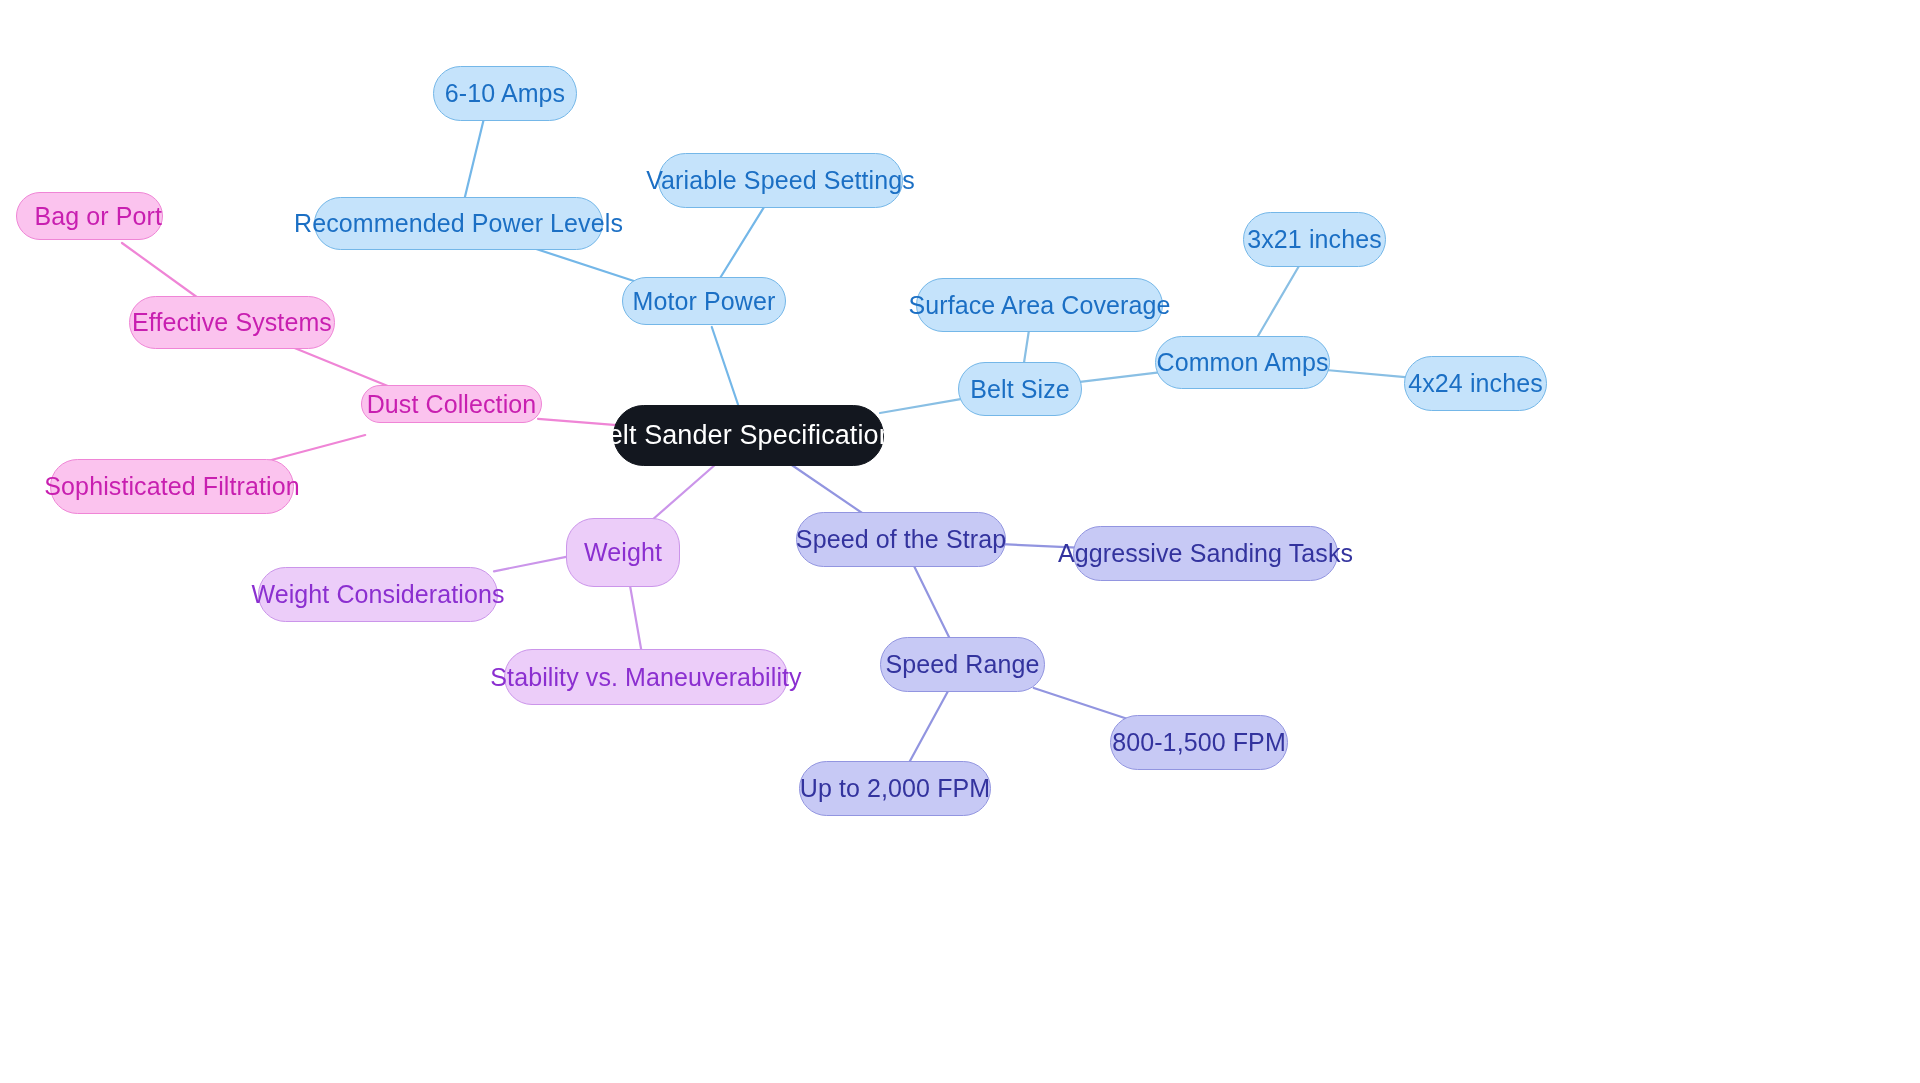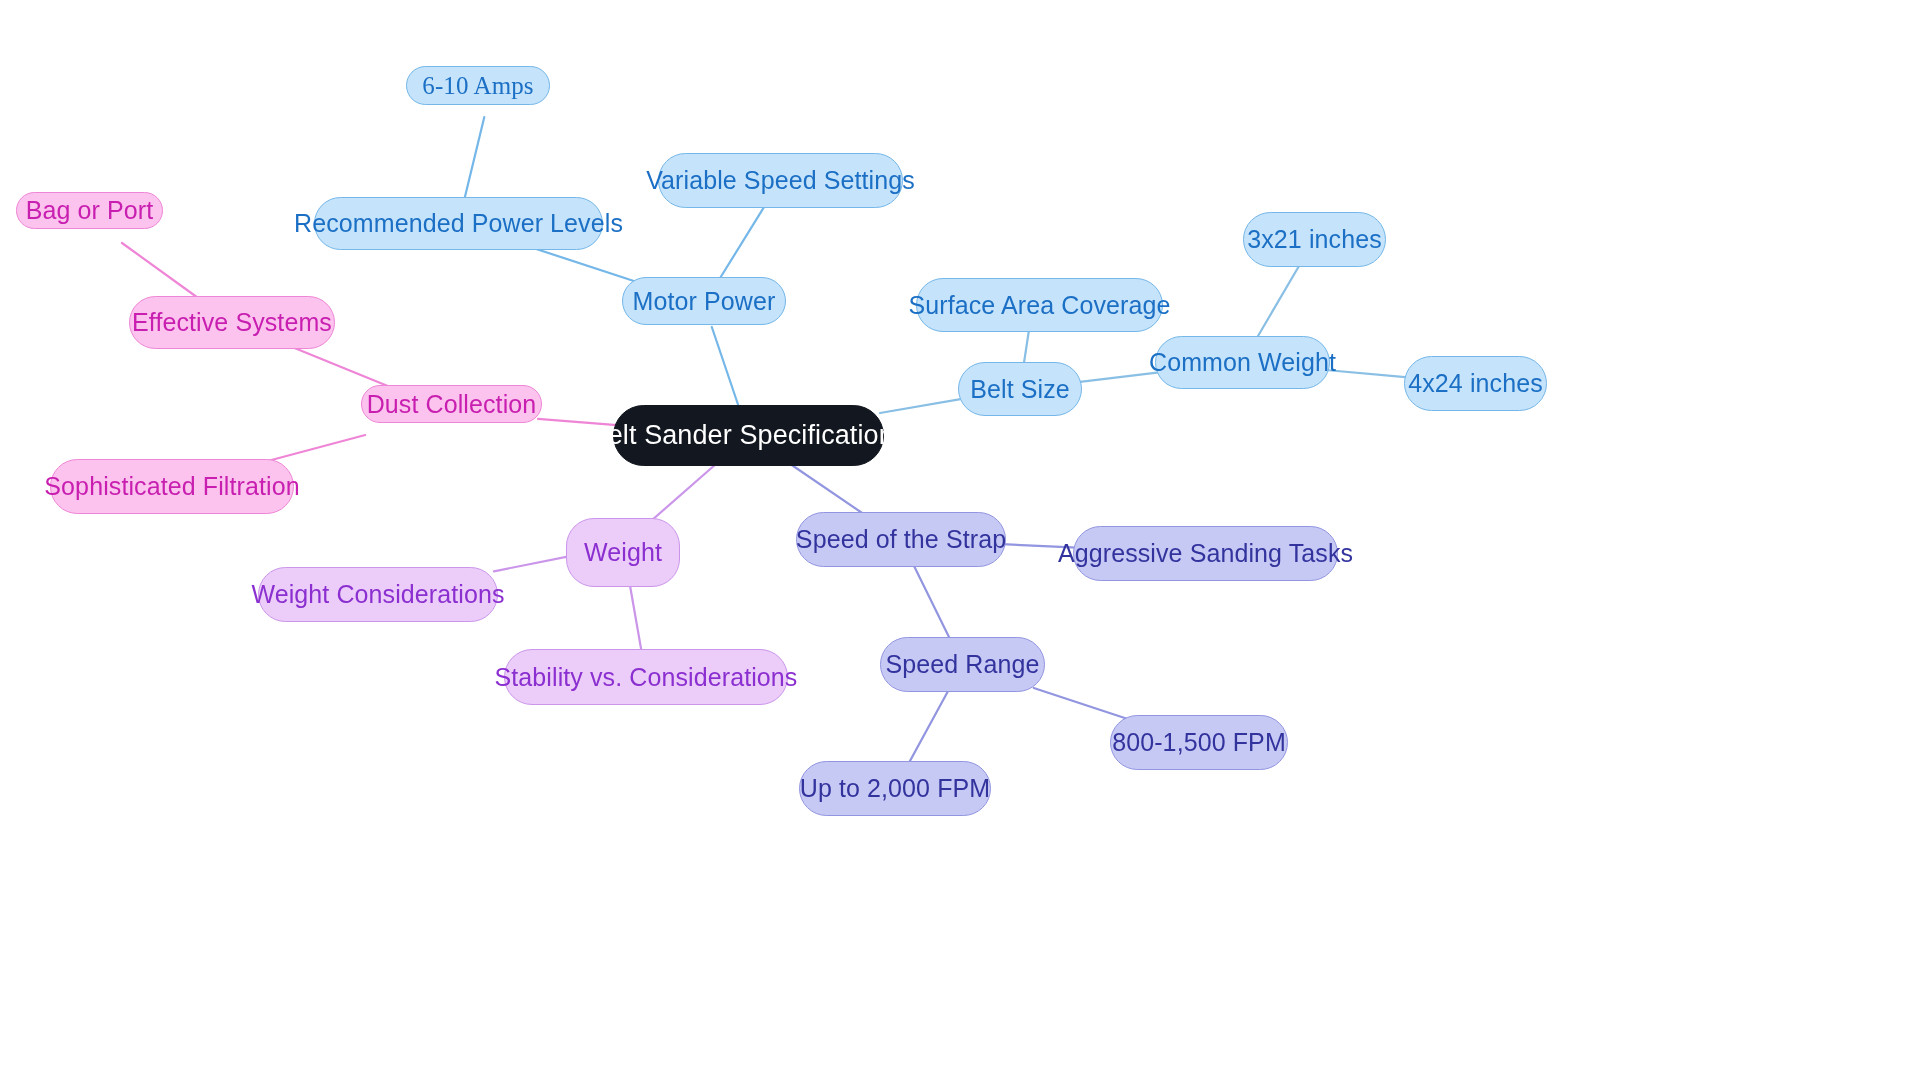--- a/index.html
+++ b/index.html
@@ -90,58 +90,58 @@
       </div>
       <div class="node blue" style="left: 622px; top: 277px; width: 164px; height: 48px;">
         <span class="node-label">Motor Power</span>
       </div>
       <div class="node blue" style="left: 658px; top: 153px; width: 245px; height: 55px;">
         <span class="node-label">Variable Speed Settings</span>
       </div>
       <div class="node blue" style="left: 314px; top: 197px; width: 289px; height: 53px; justify-content: center;">
         <span class="node-label">Recommended Power Levels</span>
       </div>
-      <div class="node blue" style="left: 406px; top: 66px; width: 144px; height: 39px; font-family: Liberation Serif, serif;">
+      <div class="node blue" style="left: 433px; top: 66px; width: 144px; height: 55px;">
         <span class="node-label">6-10 Amps</span>
       </div>
       <div class="node blue" style="left: 958px; top: 362px; width: 124px; height: 54px;">
         <span class="node-label">Belt Size</span>
       </div>
       <div class="node blue" style="left: 916px; top: 234px; width: 247px; height: 54px; margin-top: 44px;">
         <span class="node-label">Surface Area Coverage</span>
       </div>
       <div class="node blue" style="left: 1155px; top: 336px; width: 175px; height: 53px;">
-        <span class="node-label">Common Weight</span>
+        <span class="node-label">Common Amps</span>
       </div>
       <div class="node blue" style="left: 1243px; top: 212px; width: 143px; height: 55px;">
         <span class="node-label">3x21 inches</span>
       </div>
       <div class="node blue" style="left: 1404px; top: 356px; width: 143px; height: 55px;">
         <span class="node-label">4x24 inches</span>
       </div>
       <div class="node pink" style="left: 361px; top: 385px; width: 181px; height: 38px;">
         <span class="node-label">Dust Collection</span>
       </div>
       <div class="node pink" style="left: 129px; top: 296px; width: 206px; height: 53px;">
         <span class="node-label">Effective Systems</span>
       </div>
-      <div class="node pink" style="left: 16px; top: 192px; width: 147px; height: 37px;">
+      <div class="node pink" style="left: 16px; top: 192px; width: 147px; height: 48px; justify-content: flex-end;">
         <span class="node-label">Bag or Port</span>
       </div>
       <div class="node pink" style="left: 50px; top: 459px; width: 244px; height: 55px;">
         <span class="node-label">Sophisticated Filtration</span>
       </div>
       <div class="node violet" style="left: 566px; top: 518px; width: 114px; height: 69px;">
         <span class="node-label">Weight</span>
       </div>
       <div class="node violet" style="left: 258px; top: 567px; width: 240px; height: 55px;">
         <span class="node-label">Weight Considerations</span>
       </div>
       <div class="node violet" style="left: 504px; top: 649px; width: 284px; height: 56px;">
-        <span class="node-label">Stability vs. Considerations</span>
+        <span class="node-label">Stability vs. Maneuverability</span>
       </div>
       <div class="node indigo" style="left: 796px; top: 512px; width: 210px; height: 55px;">
         <span class="node-label">Speed of the Strap</span>
       </div>
       <div class="node indigo" style="left: 1073px; top: 526px; width: 265px; height: 55px;">
         <span class="node-label">Aggressive Sanding Tasks</span>
       </div>
       <div class="node indigo" style="left: 880px; top: 637px; width: 165px; height: 55px;">
         <span class="node-label">Speed Range</span>
       </div>

